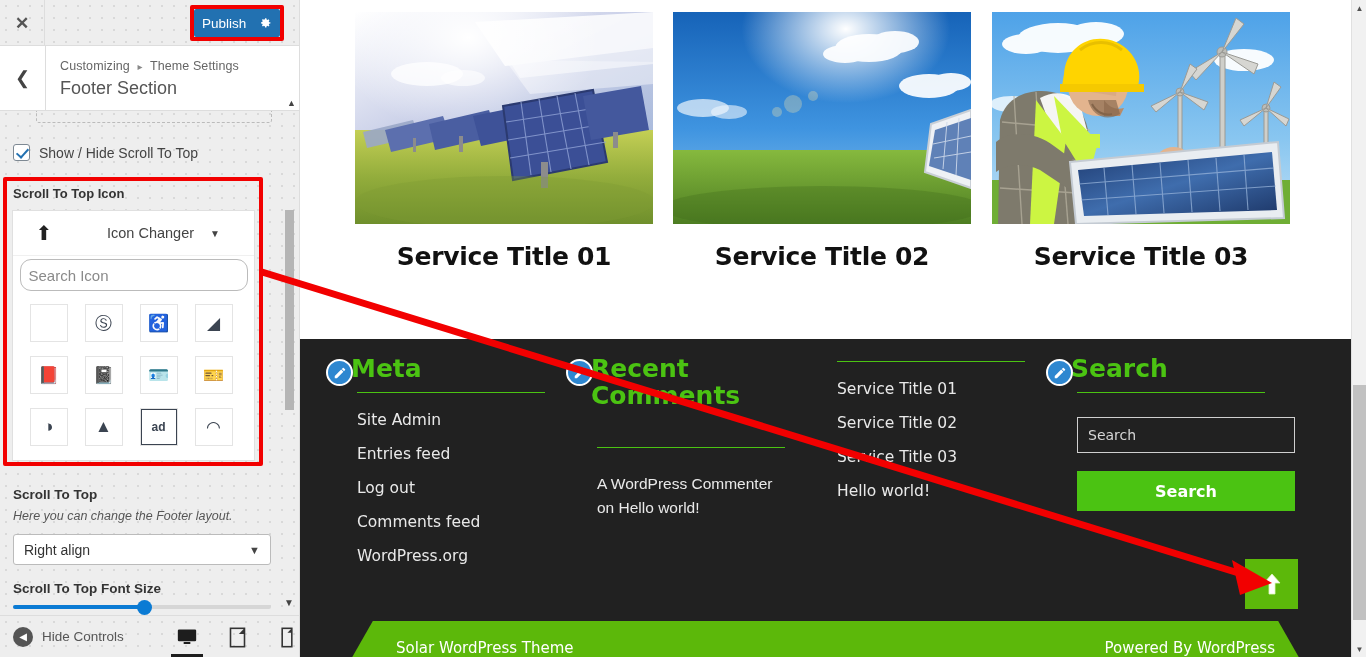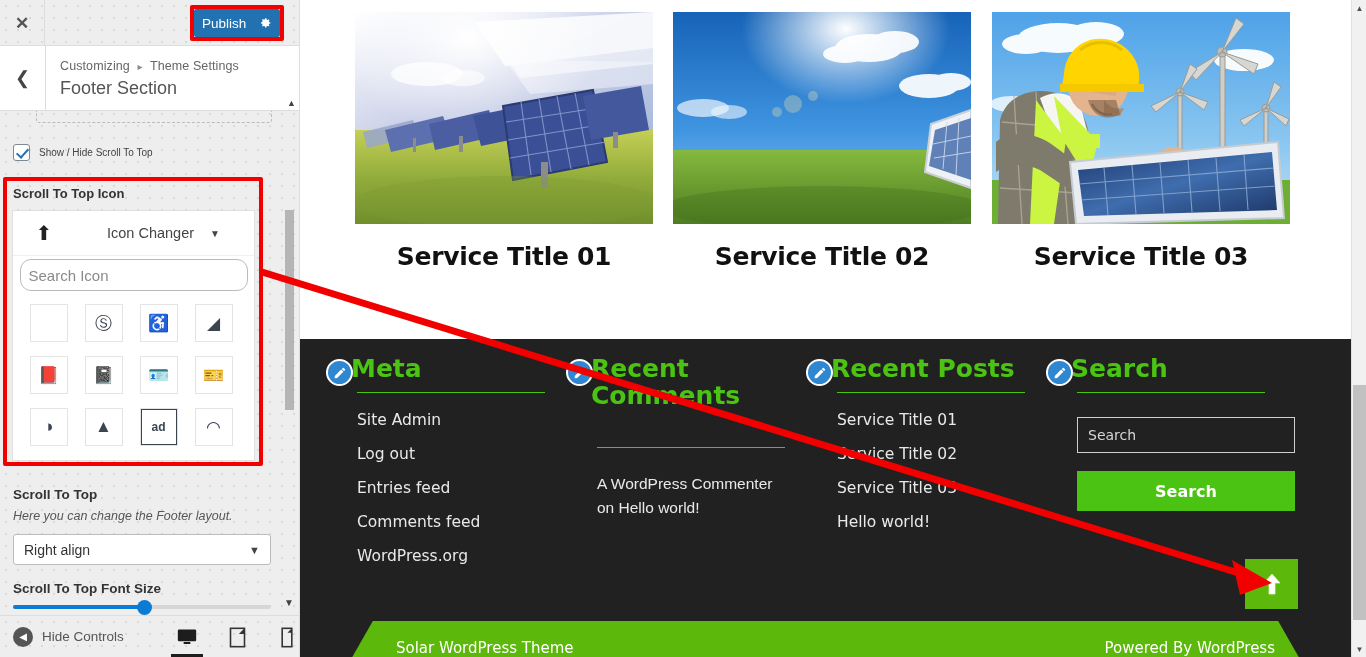--- a/index.html
+++ b/index.html
@@ -97,21 +97,21 @@
     width: 17px; height: 17px; background: #fff;
     border: 1px solid #7e8993; border-radius: 3px;
     position: relative; cursor: pointer; flex: none;
   }
   .wp-checkbox::after {
     content: ""; position: absolute; left: 5px; top: 1px;
     width: 5px; height: 10px;
     border: solid #2271b1; border-width: 0 2px 2px 0;
     transform: rotate(42deg);
   }
-  #checkbox-row .cb-label { font-size: 10px; color: #444; }
+  #checkbox-row .cb-label { font-size: 14px; color: #444; }
 
   
   #icon-red-box {
     position: absolute; left: 3px; top: 177px;
     width: 260px; height: 289px;
     border: 4px solid #f20000;
     border-radius: 2px;
   }
   #icon-section-label {
     position: absolute; left: 13px; top: 186px;
@@ -725,49 +725,41 @@
           <div class="edit-pencil">
             <svg width="14" height="14" viewBox="0 0 24 24" fill="#fff">
                 <path d="M3 17.25V21h3.75L17.8 9.94l-3.75-3.75L3 17.25zM20.7 7.04a1 1 0 000-1.41l-2.34-2.34a1 1 0 00-1.41 0l-1.83 1.83 3.75 3.75 1.83-1.83z"></path>
               </svg>
           </div>
           <div class="fw-title">Meta</div>
         </div>
         <div class="fw-rule" style="margin-left:31px; width:188px"></div>
         <ul class="fw-list" style="margin-left:31px">
           <li>Site Admin</li>
+          <li>Entries feed</li>
           <li>Log out</li>
-          <li>Entries feed</li>
           <li>Comments feed</li>
           <li>WordPress.org</li>
         </ul>
       </div>
 
       <div class="fwidget" style="left:266px; width:245px">
         <div class="fw-head">
           <div class="edit-pencil">
             <svg width="14" height="14" viewBox="0 0 24 24" fill="#fff">
                 <path d="M3 17.25V21h3.75L17.8 9.94l-3.75-3.75L3 17.25zM20.7 7.04a1 1 0 000-1.41l-2.34-2.34a1 1 0 00-1.41 0l-1.83 1.83 3.75 3.75 1.83-1.83z"></path>
               </svg>
           </div>
           <div class="fw-title" style="max-width:150px">Recent Comments</div>
         </div>
         <div class="fw-rule" style="margin-left:31px; margin-top:38px; width:188px"></div>
         <div class="fw-text" style="margin-left:31px; width:192px">A WordPress Commenter on Hello world!</div>
       </div>
 
       <div class="fwidget" style="left:506px; width:245px">
-        <div class="fw-head">
-          <div class="edit-pencil">
-            <svg width="14" height="14" viewBox="0 0 24 24" fill="#fff">
-                <path d="M3 17.25V21h3.75L17.8 9.94l-3.75-3.75L3 17.25zM20.7 7.04a1 1 0 000-1.41l-2.34-2.34a1 1 0 00-1.41 0l-1.83 1.83 3.75 3.75 1.83-1.83z"></path>
-              </svg>
-          </div>
-          <div class="fw-title">Recent Posts</div>
-        </div>
         <div class="fw-rule" style="margin-left:31px; width:188px"></div>
         <ul class="fw-list" style="margin-left:31px; width:190px">
           <li>Service Title 01</li>
           <li>Service Title 02</li>
           <li>Service Title 03</li>
           <li>Hello world!</li>
         </ul>
       </div>
 
       <div class="fwidget" style="left:746px; width:245px">

